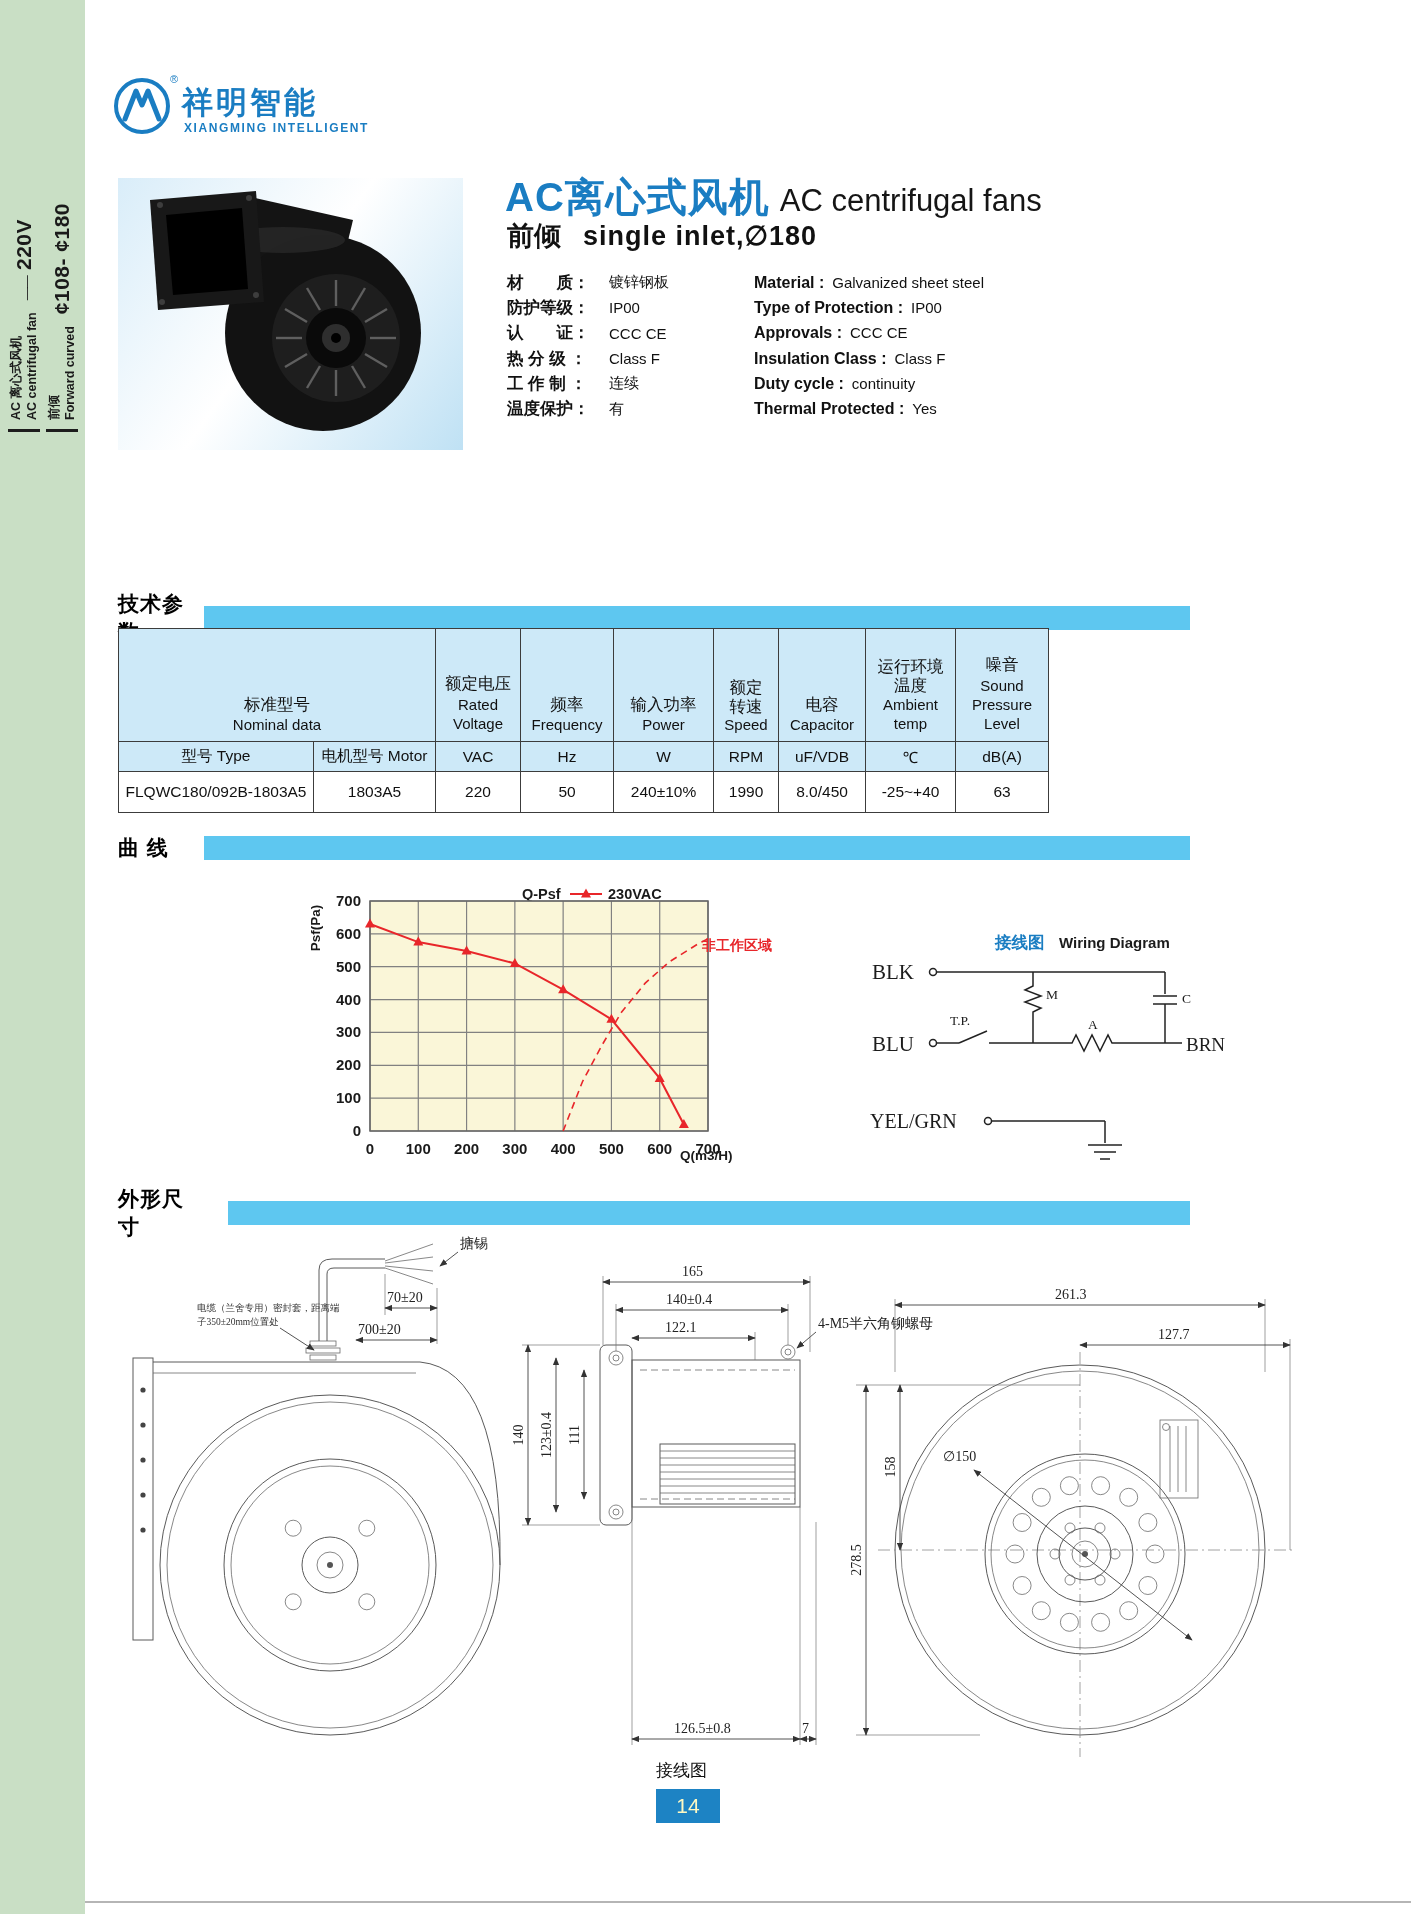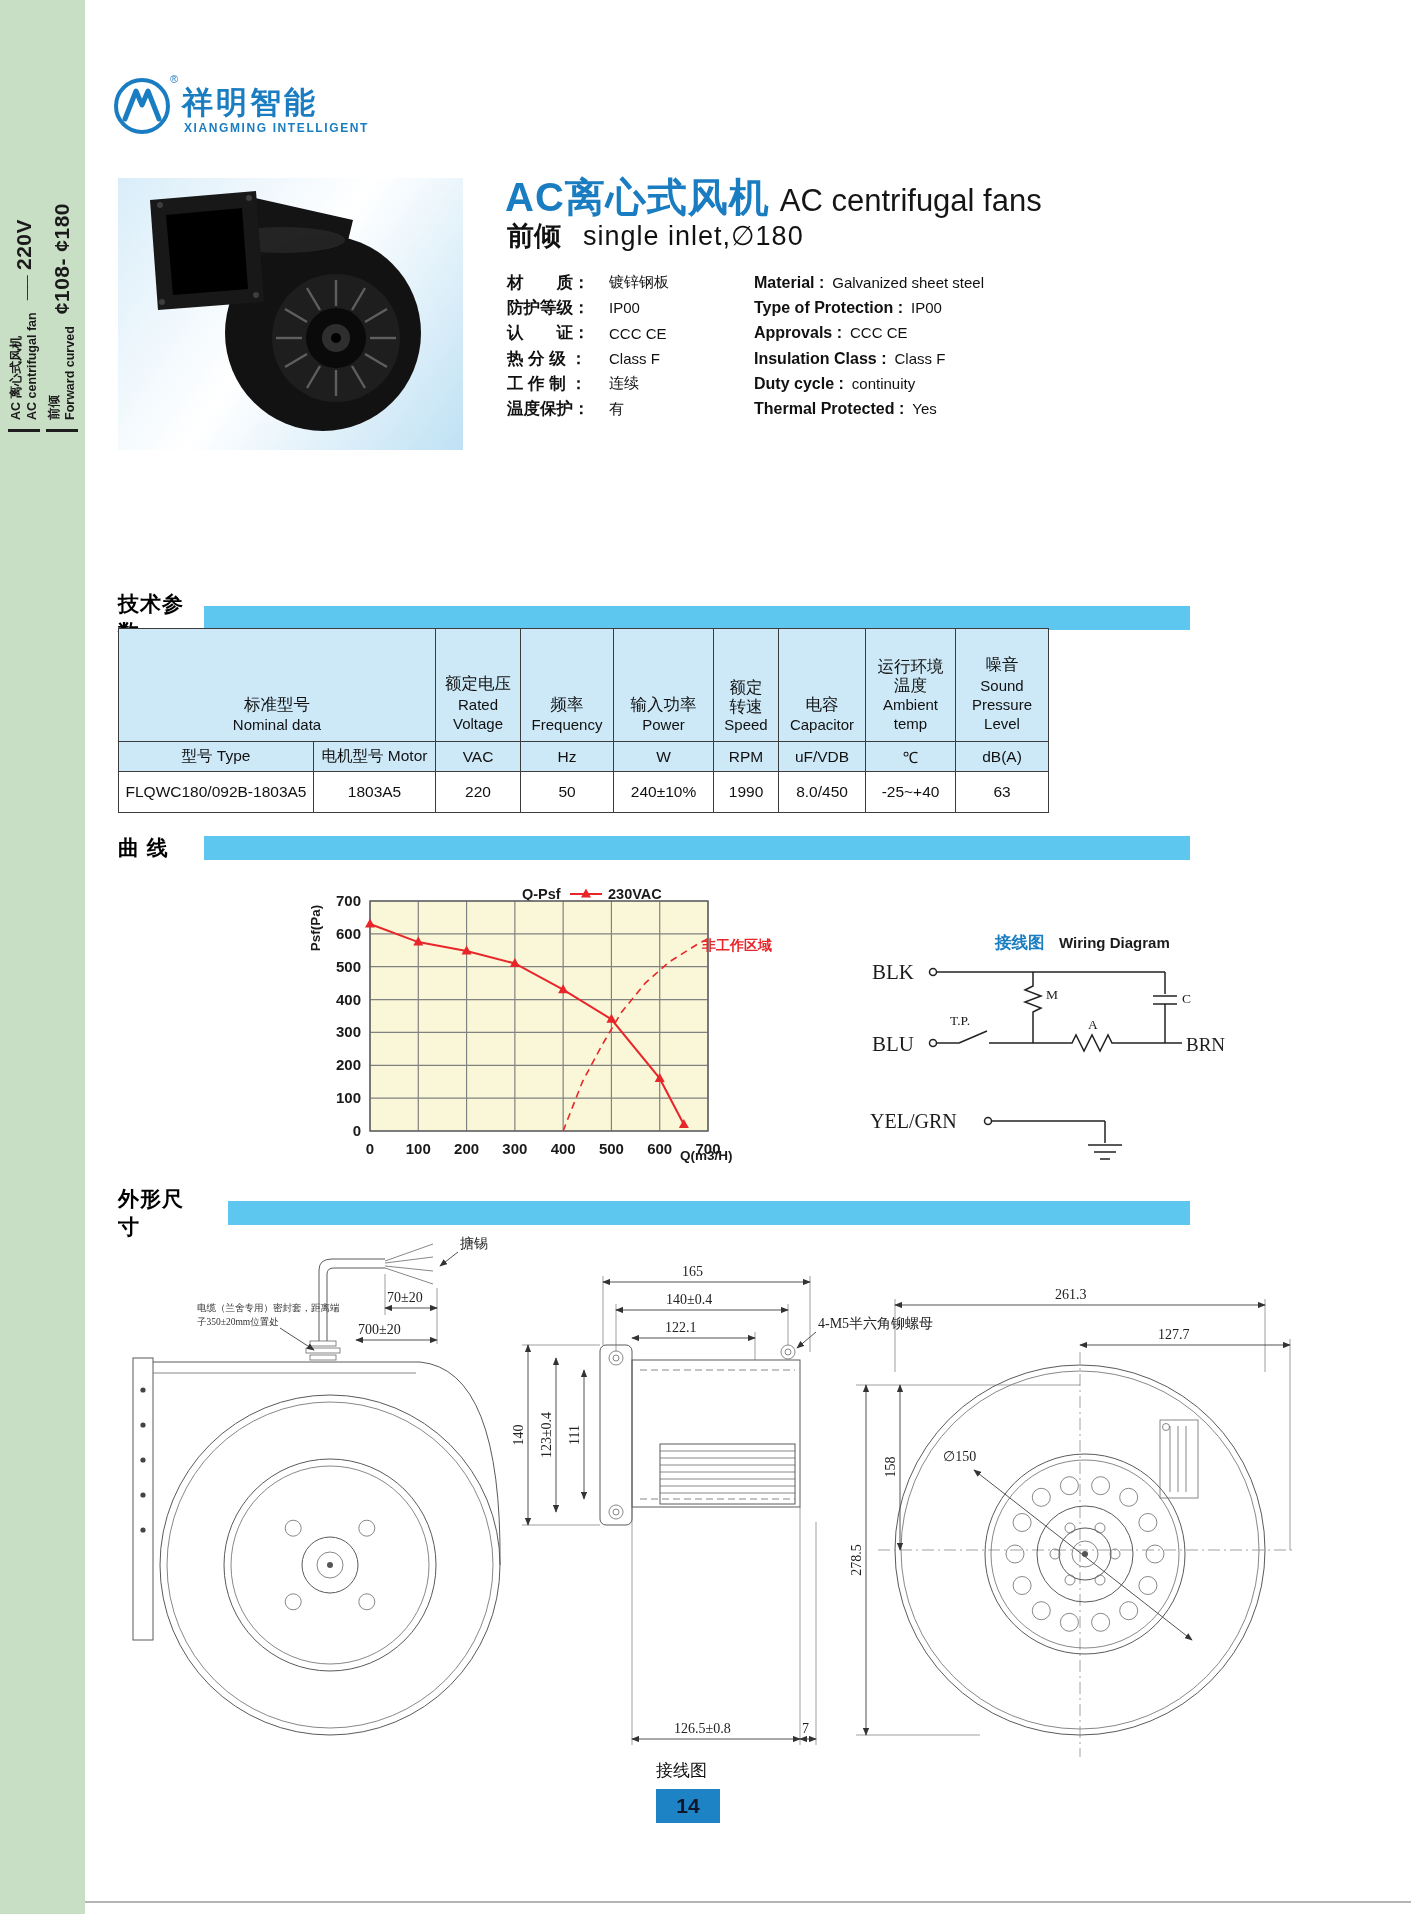--- a/index.html
+++ b/index.html
@@ -17,21 +17,21 @@
   #logo{position:absolute;left:110px;top:68px;width:300px;height:80px;}
   
   #photo{position:absolute;left:118px;top:178px;width:345px;height:272px;
          background:linear-gradient(125deg,#d9edf9 0%,#ffffff 48%,#bfe1f4 100%);}
   
   #title{position:absolute;left:505px;top:170px;white-space:nowrap;}
   #title .cn{color:#1a7dc2;font-size:40px;font-weight:bold;letter-spacing:1px;}
   #title .en{color:#151515;font-size:31px;font-weight:500;margin-left:10px;}
   #subtitle{position:absolute;left:507px;top:218px;white-space:nowrap;}
   #subtitle .cn{font-size:27px;font-weight:bold;}
-  #subtitle .en{font-size:27px;font-weight:normal;margin-left:22px;letter-spacing:1px;}
+  #subtitle .en{font-size:27px;font-weight:bold;margin-left:22px;letter-spacing:1px;}
   #specs{position:absolute;left:507px;top:270px;width:690px;}
   .srow{display:grid;grid-template-columns:102px 145px 1fr;height:25.3px;align-items:center;}
   .srow .cl{font-size:16.5px;font-weight:bold;}
   .srow .cv{font-size:15px;}
   .srow .el{font-size:16px;font-weight:bold;display:inline;}
   .srow .ev{font-size:15px;display:inline;margin-left:8px;}
   
   .sec{position:absolute;left:118px;display:flex;align-items:center;width:1072px;}
   .sec .t{font-size:21px;font-weight:bold;color:#000;width:84px;letter-spacing:1px;flex:none;}
   .sec .bar{height:24px;background:#5ec7f0;flex:1;margin-left:2px;}
@@ -56,21 +56,21 @@
   .ext{stroke:#777;stroke-width:.7;}
   .dwg{stroke:#5a5a5a;stroke-width:1;fill:none;}
   .dwg2{stroke:#6a6a6a;stroke-width:.8;fill:none;}
   .dsh{stroke:#6a6a6a;stroke-width:.8;fill:none;stroke-dasharray:7 4;}
   .cdl{stroke:#8a8a8a;stroke-width:.8;fill:none;stroke-dasharray:12 4 2 4;}
   .dtx{font-family:"Liberation Serif",serif;font-size:14px;fill:#222;}
   .dtx9{font-family:"Liberation Serif",serif;font-size:9.5px;fill:#333;}
   .wire{stroke:#222;stroke-width:1.5;fill:none;}
   
   #pagenum{position:absolute;left:656px;top:1789px;width:64px;height:34px;background:#1d83c4;
-           color:#0f172a;font-size:21px;font-weight:bold;display:flex;align-items:center;justify-content:center;}
+           color:#fef9c3;font-size:21px;font-weight:normal;display:flex;align-items:center;justify-content:center;}
   #bottomline{position:absolute;left:85px;top:1901px;width:1326px;height:2px;background:#b5b5b5;}
 </style>
 </head>
 <body>
 
 <div id="page">
 
   <div id="sidebar">
     <div class="vgroup" style="left:8px;top:432px;">
       <div class="two">

